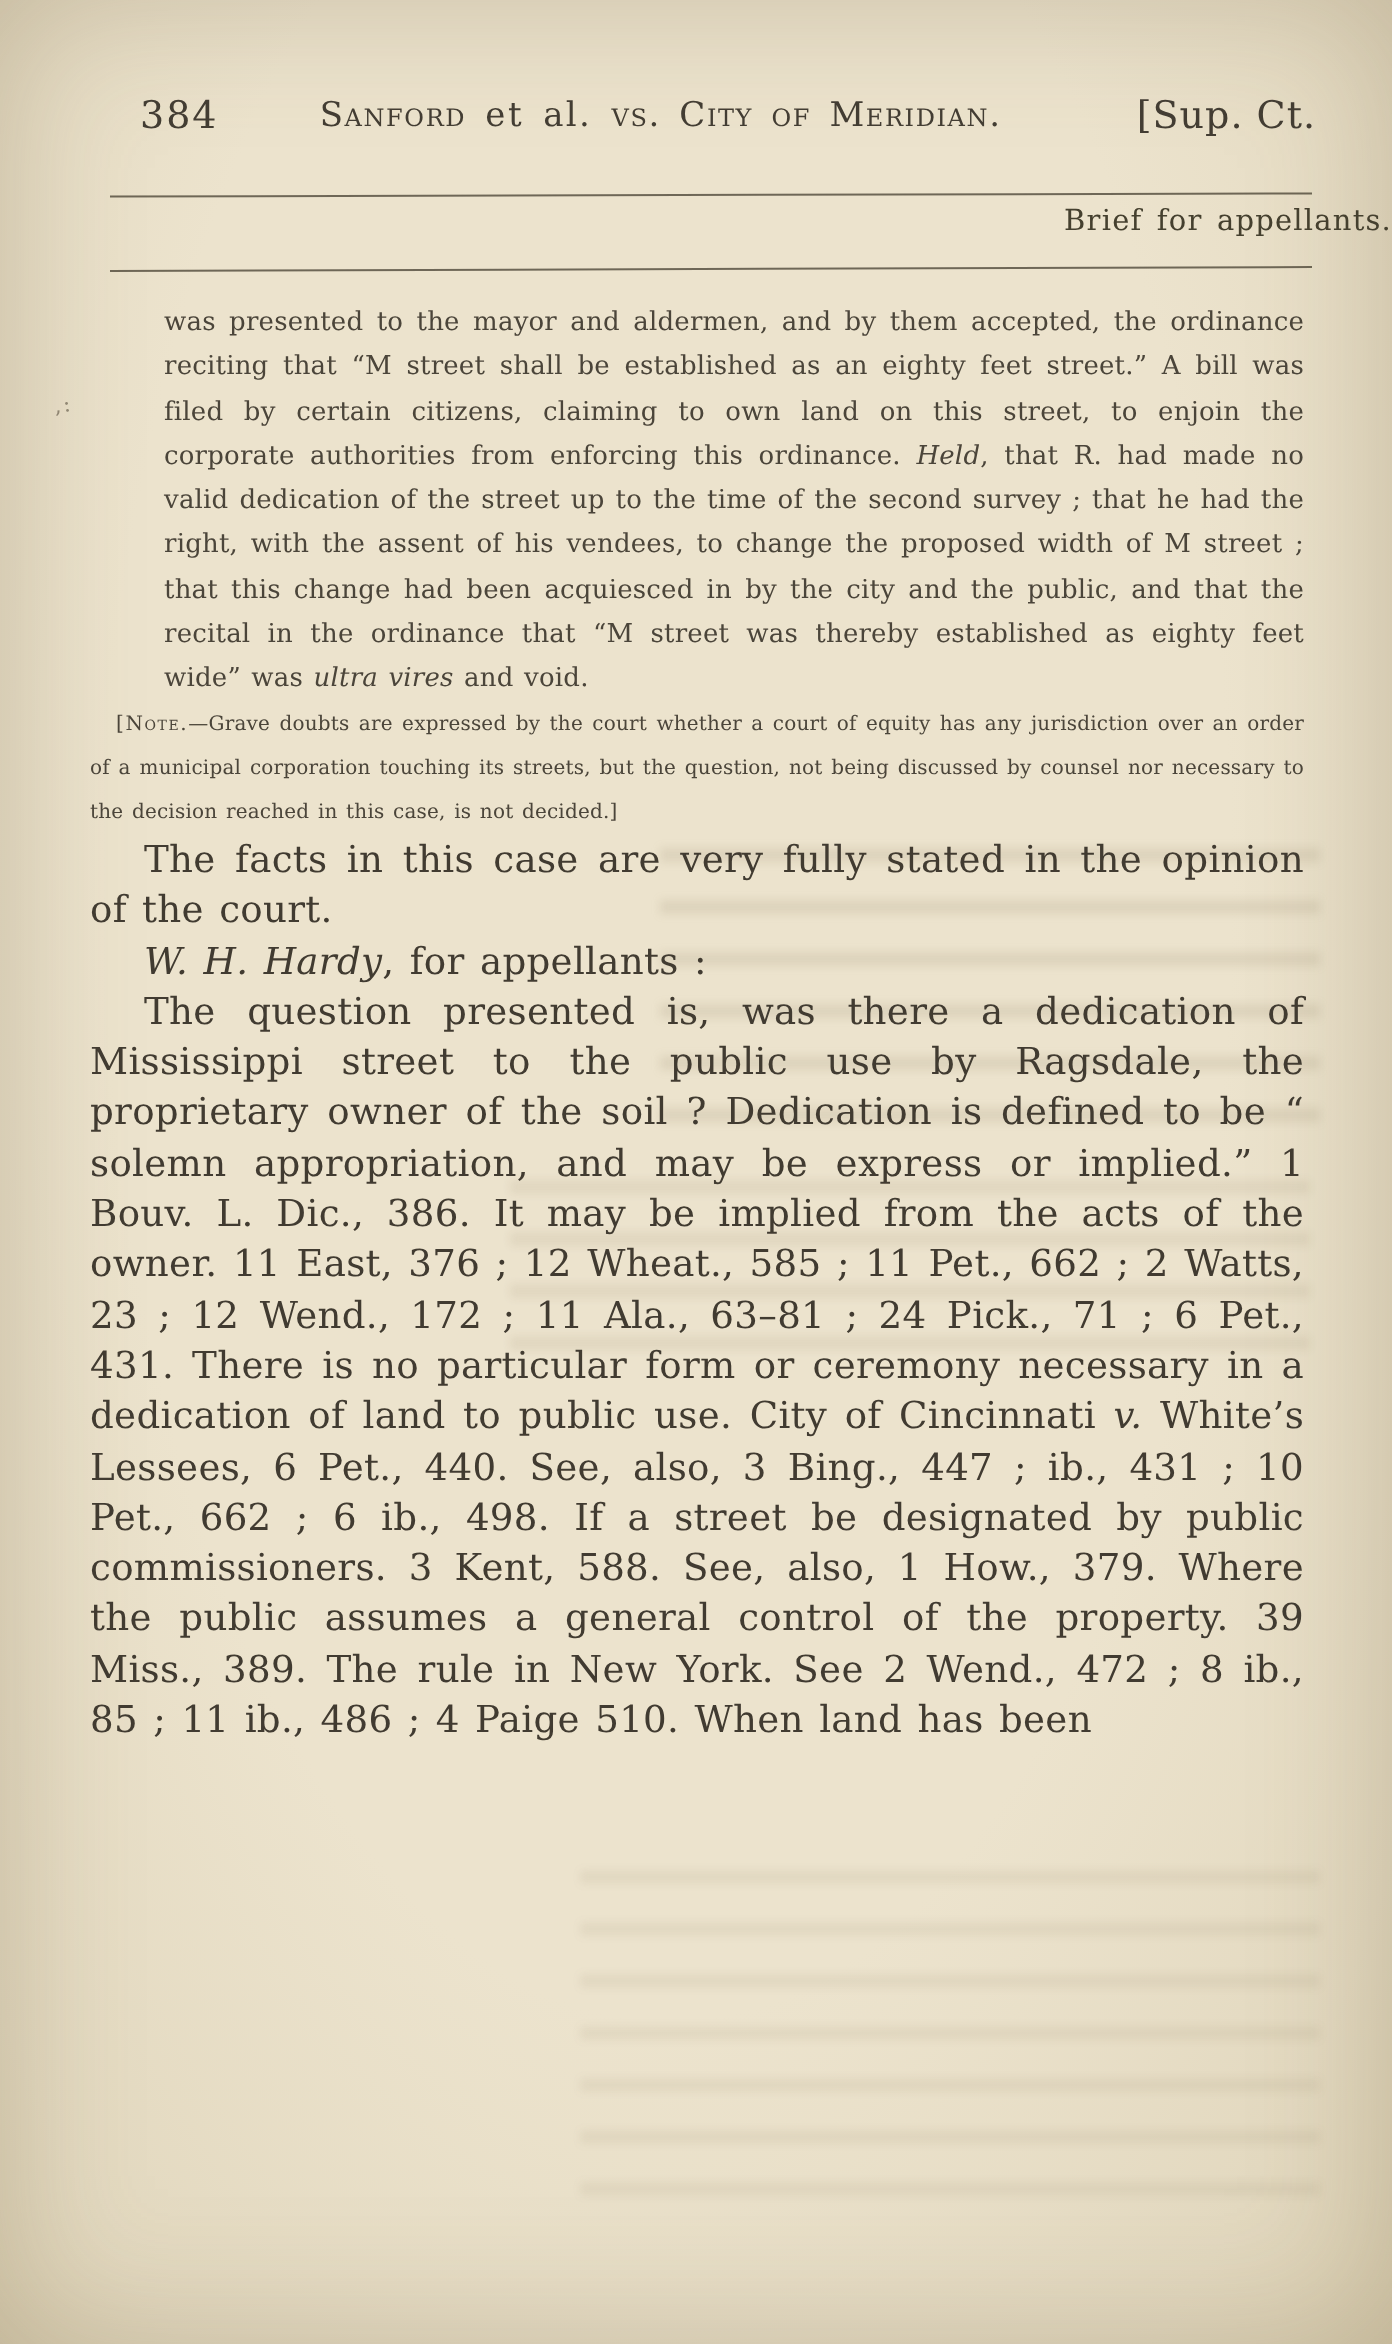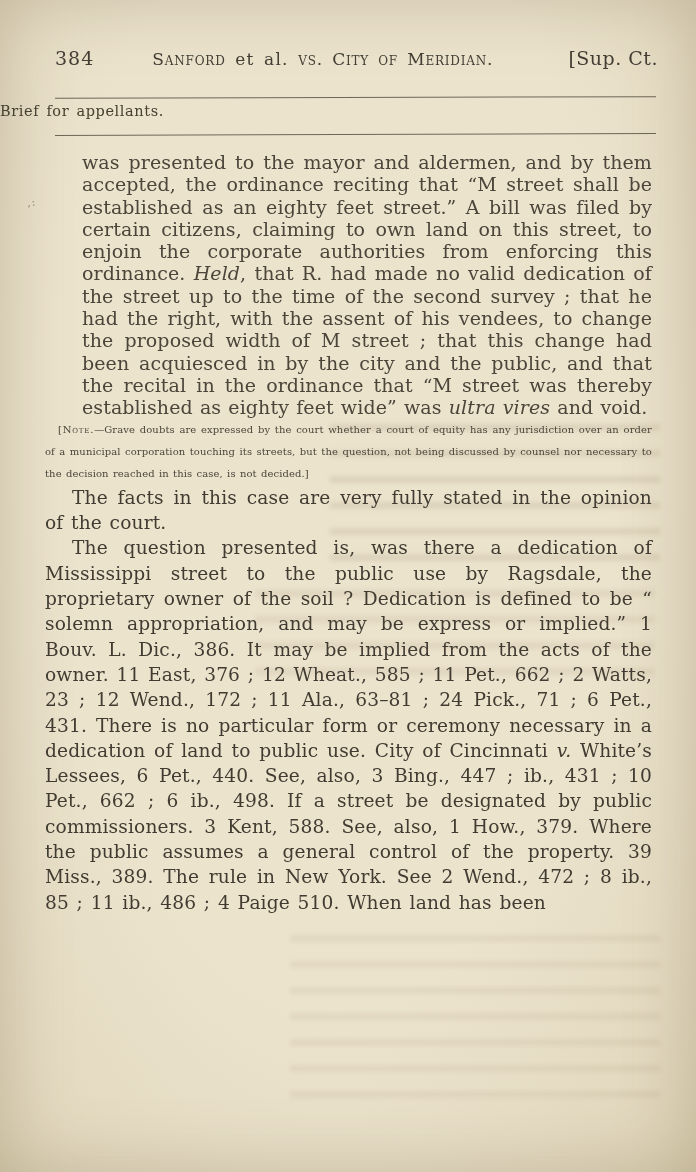--- a/index.html
+++ b/index.html
@@ -27,24 +27,24 @@
     filter: blur(2px);
     pointer-events: none;
   }
   .smudge.s1 { top: 424px; left: 330px; width: 330px; height: 140px; }
   .smudge.s2 { top: 590px; left: 255px; width: 400px; height: 100px; opacity:.8; }
   .smudge.s3 { top: 935px; left: 290px; width: 370px; height: 175px; opacity:.7; }
 
   .header {
     position: absolute;
     top: 47px;
-    left: 55px;
+    left: 70px;
     right: 38px;
     display: flex;
-    align-items: flex-end;
+    align-items: center;
   }
   .page-num {
     font-size: 19px;
     letter-spacing: 1px;
     flex: 0 0 auto;
   }
   .running-title {
     flex: 1 1 auto;
     text-align: center;
     font-size: 17px;
@@ -65,21 +65,21 @@
     height: 1.4px;
     background: rgba(68, 62, 47, 0.75);
   }
   .rule.r1 { top: 97px; transform: rotate(-0.15deg); }
   .rule.r2 { top: 134px; transform: rotate(-0.18deg); }
   .section-label {
     position: absolute;
     top: 103px;
     left: 0;
     width: 100%;
-    text-align: left;
+    text-align: right;
     font-size: 14.5px;
     letter-spacing: 0.6px;
     word-spacing: 2px;
     color: #45402f;
   }
   .margin-mark {
     position: absolute;
     top: 196px;
     left: 27px;
     font-size: 11px;
@@ -90,21 +90,21 @@
   .body-text {
     position: absolute;
     top: 151px;
     left: 45px;
     width: 607px;
   }
   .body-text p { margin: 0; }
   .headnote {
     padding-left: 37px;
     text-align: justify;
-    font-size: 19px;
+    font-size: 13px;
     line-height: 22.3px;
     letter-spacing: 0.1px;
     word-spacing: 1px;
     color: #4b453a;
   }
   .note {
     text-align: justify;
     font-size: 10px;
     line-height: 22.1px;
     text-indent: 13px;
@@ -143,16 +143,17 @@
   <div class="rule r1"></div>
   <div class="section-label">Brief for appellants.</div>
   <div class="rule r2"></div>
 
   <div class="margin-mark">,:</div>
 
   <div class="body-text">
     <p class="headnote"><span>was presented to the mayor and aldermen, and by them accepted, the ordinance reciting that “M street shall be established as an eighty feet street.”  A bill was filed by certain citizens, claiming to own land on this street, to enjoin the corporate authorities from enforcing this ordinance.  </span><span class="it">Held</span><span>, that R. had made no valid dedication of the street up to the time of the second survey&nbsp;; that he had the right, with the assent of his vendees, to change the proposed width of M street&nbsp;; that this change had been acquiesced in by the city and the public, and that the recital in the ordinance that “M street was thereby established as eighty feet wide” was </span><span class="it">ultra vires</span><span> and void.</span></p>
     <p class="note"><span class="sc">[Note.</span><span>—Grave doubts are expressed by the court whether a court of equity has any jurisdiction over an order of a municipal corporation touching its streets, but the question, not being discussed by counsel nor necessary to the decision reached in this case, is not decided.]</span></p>
     <p class="main"><span>The facts in this case are very fully stated in the opinion of the court.</span></p>
+    <p class="main"><span class="it">W. H. Hardy</span><span>, for appellants&nbsp;:</span></p>
     <p class="main"><span>The question presented is, was there a dedication of Mississippi street to the public use by Ragsdale, the proprietary owner of the soil&nbsp;?  Dedication is defined to be “ solemn appropriation, and may be express or implied.”  1 Bouv. L. Dic., 386.  It may be implied from the acts of the owner.  11 East, 376&nbsp;; 12 Wheat., 585&nbsp;; 11 Pet., 662&nbsp;; 2 Watts, 23&nbsp;; 12 Wend., 172&nbsp;; 11 Ala., 63–81&nbsp;; 24 Pick., 71&nbsp;; 6 Pet., 431.  There is no particular form or ceremony necessary in a dedication of land to public use.  City of Cincinnati </span><span class="it">v.</span><span> White’s Lessees, 6 Pet., 440.  See, also, 3 Bing., 447&nbsp;; ib., 431&nbsp;; 10 Pet., 662&nbsp;; 6 ib., 498.  If a street be designated by public commissioners.  3 Kent, 588.  See, also, 1 How., 379.  Where the public assumes a general control of the property.  39 Miss., 389.  The rule in New York.  See 2 Wend., 472&nbsp;; 8 ib., 85&nbsp;; 11 ib., 486&nbsp;; 4 Paige 510.  When land has been</span></p>
   </div>
 
 </div>
 
 </body></html>

